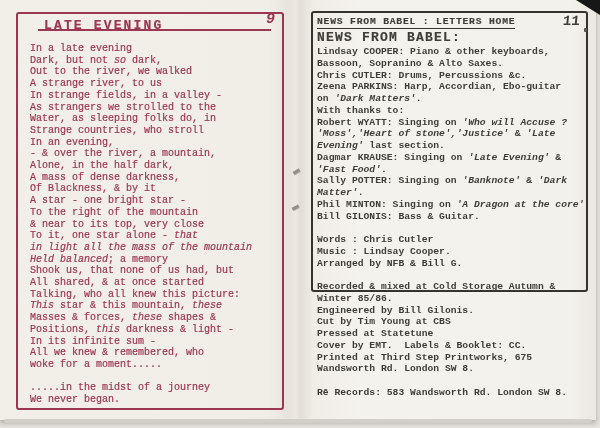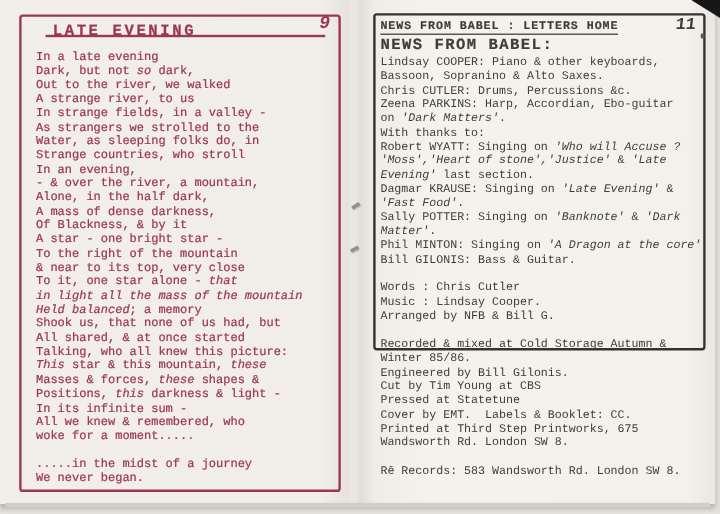--- a/index.html
+++ b/index.html
@@ -81,21 +81,21 @@
     font-size:14px;font-weight:bold;transform:skewX(-6deg);
   }
   .rp-subtitle{
     position:absolute;left:4px;top:17px;
     font-size:13px;font-weight:bold;letter-spacing:1.2px;
     -webkit-text-stroke:.15px currentColor;
   }
   .rp-lines{
     position:absolute;left:4px;top:33px;
     font-size:9.7px;line-height:11.75px;white-space:pre;
-    font-weight:normal;
+    font-weight:bold;
   }
 
   .i{font-style:italic;}
   .u{text-underline-offset:2px;}
 </style>
 </head>
 <body>
 
 <div class="photo">
 

